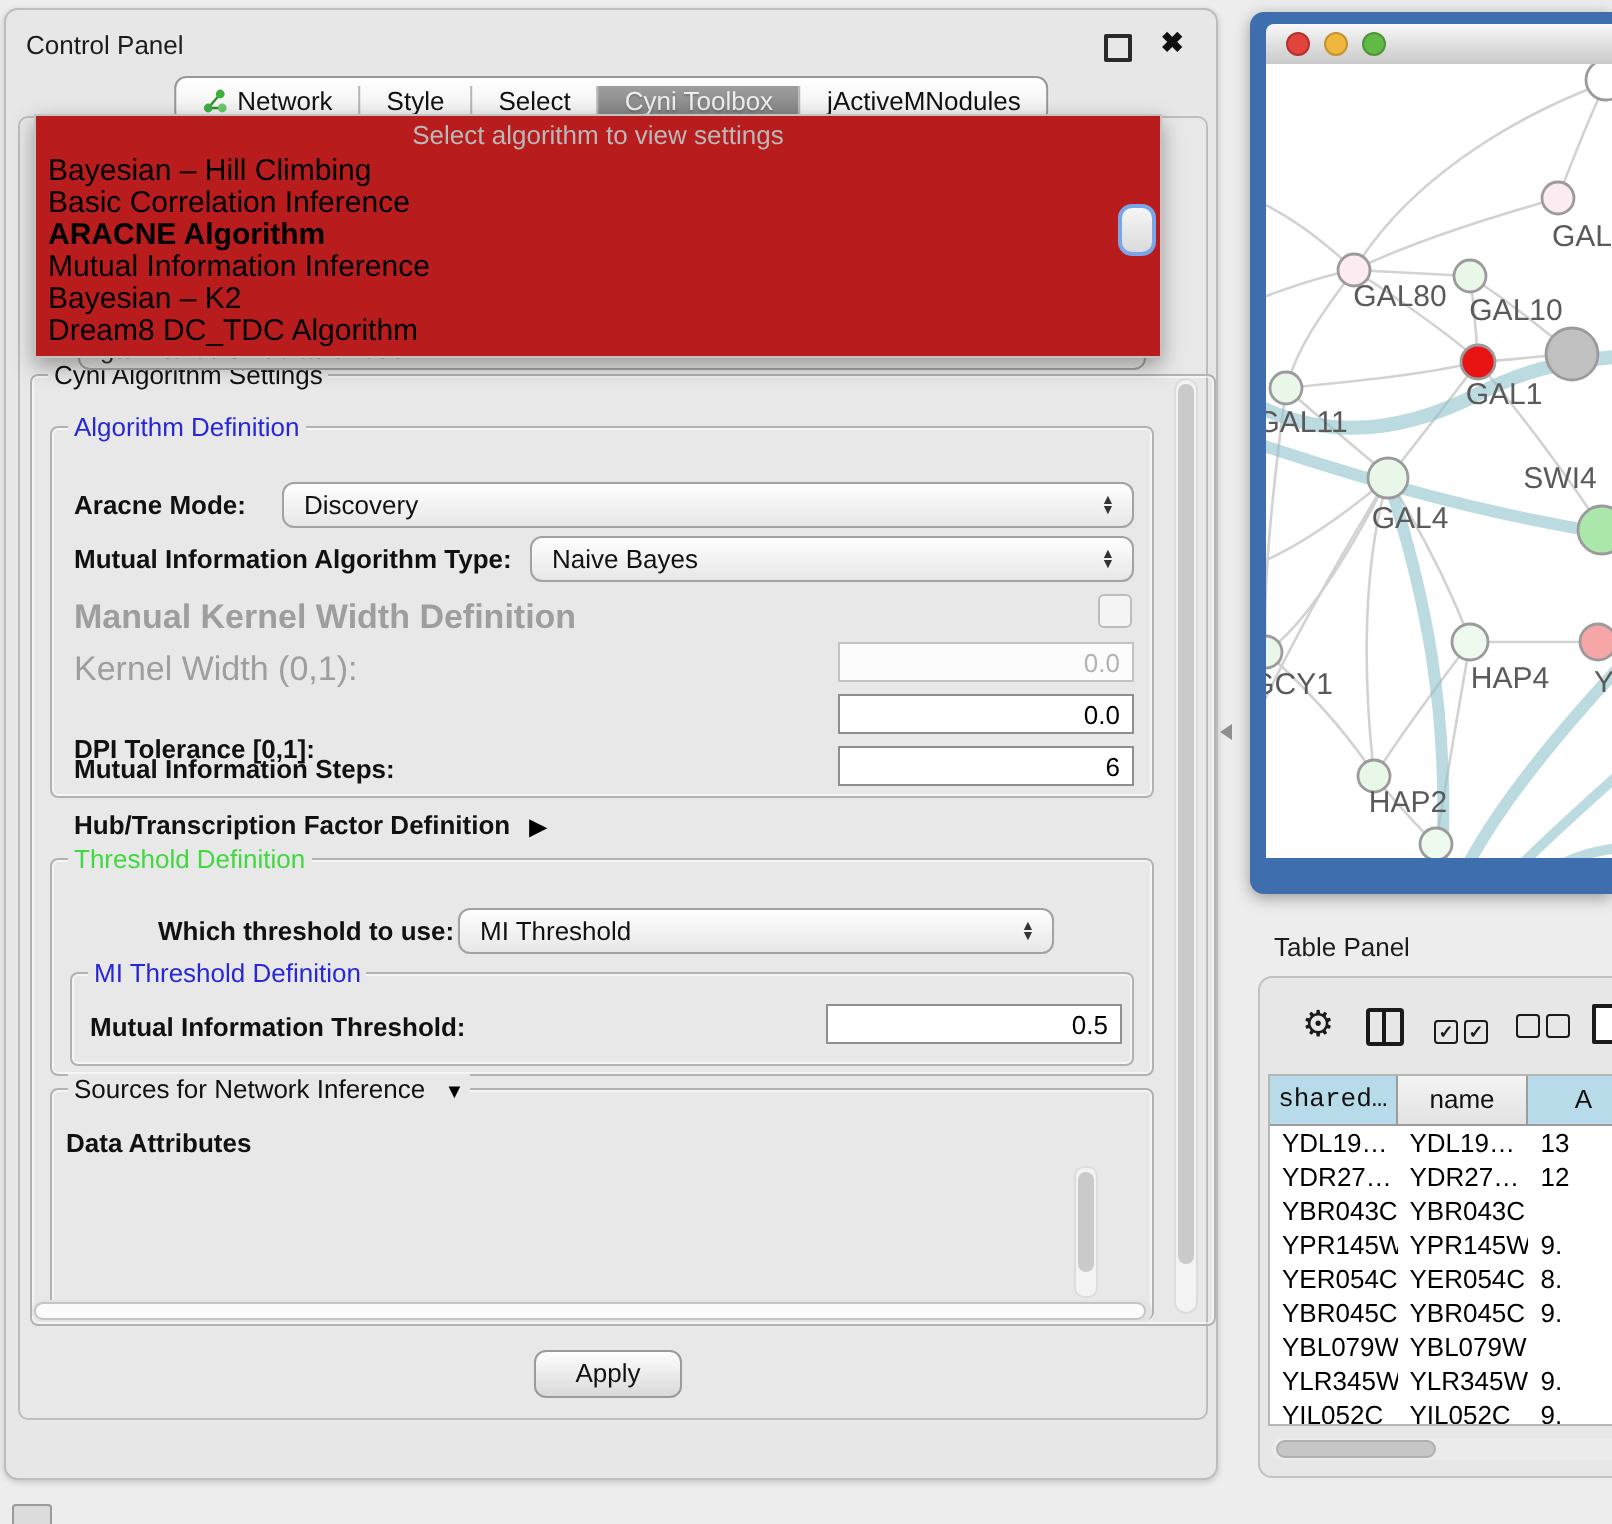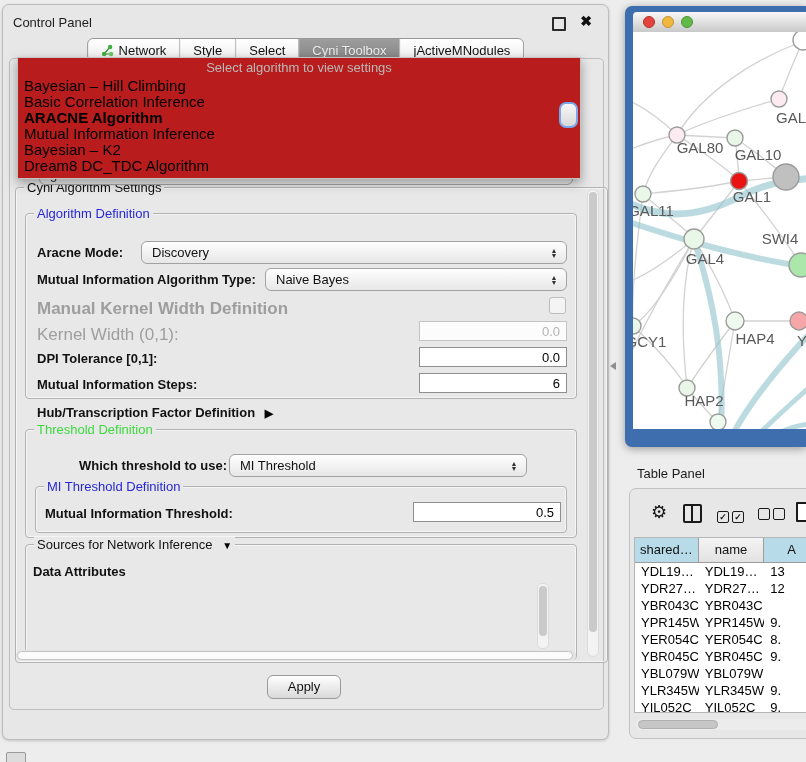--- a/index.html
+++ b/index.html
@@ -6,21 +6,21 @@
   body{font-family:"Liberation Sans",sans-serif;}
   #screen{position:relative;width:806px;height:762px;overflow:hidden;background:#ededed;}
   
   #cpanel{position:absolute;left:2px;top:4px;width:605px;height:734px;background:#e7e7e7;
     border:1px solid #bdbdbd;border-radius:7px;box-shadow:0 1px 3px rgba(0,0,0,.18);}
   .cp-title{position:absolute;left:10px;top:10px;font-size:13px;color:#1c1c1c;}
   .float-ico{position:absolute;right:42px;top:12px;width:10px;height:10px;border:2px solid #2a2a2a;border-radius:1px;}
   .close-ico{position:absolute;right:16px;top:8px;font-size:14px;font-weight:bold;color:#111;}
   
   .segbar{position:absolute;display:flex;height:22px;border:1px solid #979797;border-radius:6px;
-    background:linear-gradient(#ffffff,#eeeeee);overflow:hidden;box-shadow:0 1px 1px rgba(255,255,255,.7);}
+    background:linear-gradient(#ffffff,#eeeeee);overflow:hidden;box-shadow:0 1px 1px rgba(255,255,255,.7);align-items:center;}
   .seg{display:flex;align-items:center;gap:5px;padding:0 13px;font-size:13px;color:#111;
     border-right:1px solid #b5b5b5;white-space:nowrap;cursor:default;}
   .seg:last-child{border-right:none;}
   .seg.sel{background:linear-gradient(#9d9d9d,#848484);color:#efefef;text-shadow:0 1px 1px rgba(0,0,0,.2);}
   #top-tabs{top:33px;left:50%;transform:translateX(-50%);}
   #bottom-tabs{top:703px;left:50%;transform:translateX(-50%);}
   
   #content{position:absolute;left:6px;top:53px;width:593px;height:650px;background:#e8e8e8;
     border:1px solid #bdbdbd;border-radius:5px;}
   
@@ -171,21 +171,21 @@
       <span class="cv">Naive Bayes</span>
       <span class="arr">
           <span>▲</span>
           <span>▼</span>
         </span>
     </div>
     <div class="lblg b" style="left:34px;top:294px;">Manual Kernel Width Definition</div>
     <div class="chk" style="left:546px;top:292px;"></div>
     <div class="lblg" style="left:34px;top:320px;">Kernel Width (0,1):</div>
     <input class="field dis" style="left: 416px; top: 316px; width: 148px;" readonly="" value="0.0">
-    <div class="lbl" style="left:34px;top:346px;">DPI Tolerance [0,1]:</div>
+    <div class="lbl" style="left:34px;top:362px;">DPI Tolerance [0,1]:</div>
     <input class="field" style="left: 416px; top: 342px; width: 148px;" value="0.0">
     <div class="lbl" style="left:34px;top:372px;">Mutual Information Steps:</div>
     <input class="field" style="left: 416px; top: 368px; width: 148px;" value="6">
 
     <div class="lbl" style="left:34px;top:400px;">
       <span>Hub/Transcription Factor Definition</span>
       <span class="tri">▶</span>
     </div>
 
     <div class="group" style="left:22px;top:424px;width:550px;height:107px;">
@@ -296,21 +296,21 @@
     <div class="tbicon colico" style="left:53px;top:15px;"></div>
     <div class="tbicon" style="left:87px;top:17px;">
       <span class="cb">✓</span><span class="cb">✓</span>
     </div>
     <div class="tbicon" style="left:128px;top:17px;">
       <span class="cb"></span><span class="cb"></span>
     </div>
     <div class="tbicon docico" style="left:166px;top:13px;"></div>
     <div id="table">
       <div class="thead" id="thead">
-          <div class="th hl" style="width: 71px;">shared…</div>
+          <div class="th hl" style="width: 71px; font-family: Liberation Mono, monospace;">shared…</div>
           <div class="th" style="width: 73px;">name</div>
           <div class="th hl" style="width: 62px;">A</div>
         </div>
       <div id="tbody">
           <div class="trow">
             <div class="td" style="width: 71px;">YDL19…</div>
             <div class="td" style="width: 73px;">YDL19…</div>
             <div class="td" style="width: 62px;">13</div>
           </div>
           <div class="trow">

